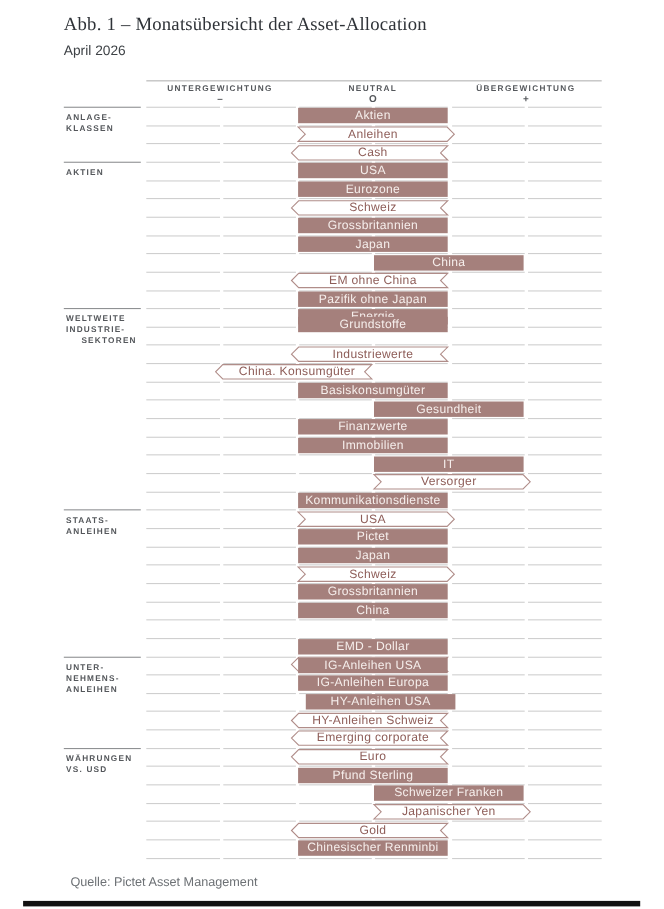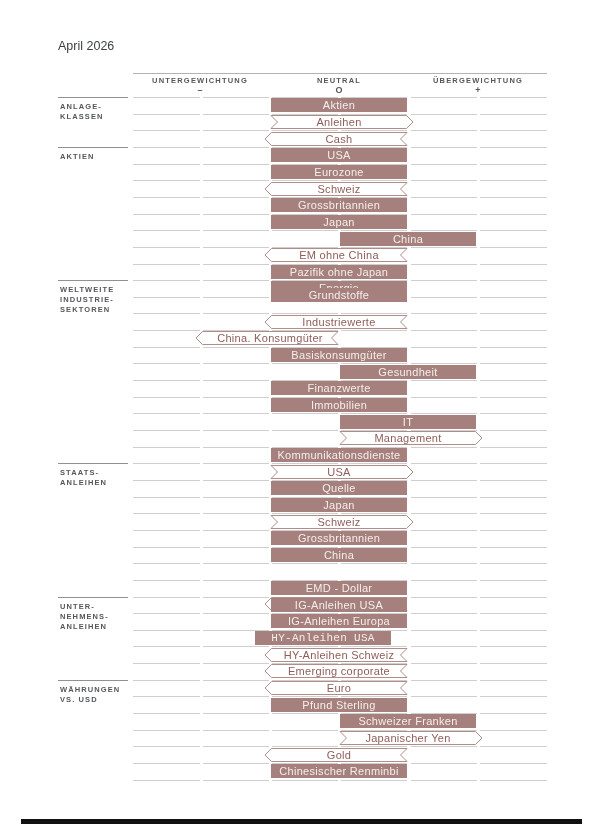--- a/index.html
+++ b/index.html
@@ -24,20 +24,21 @@
   .bar.filled .bar-label{color:#f6eeec;}
   .bar.outline .bar-label{color:#8e5d58;}
   .bar.outline svg{position:absolute;left:-7px;top:0;overflow:visible;}
   .source-note{position:absolute;left:64px;top:796px;font-size:11.5px;color:#6d7175;}
   .footer-bar{position:absolute;left:21px;top:819px;width:561px;height:5px;background:#111111;}
 </style>
 </head>
 <body>
 
 <div class="page">
+  <h1 class="fig-title">Abb. 1 – Monatsübersicht der Asset-Allocation</h1>
   <div class="fig-subtitle">April 2026</div>
   <div class="top-rule"></div>
   <div id="colheads">
       <div class="colhead" style="left: 200px;">UNTERGEWICHTUNG</div>
       <div class="colsym" style="left: 200px;">–</div>
       <div class="colhead" style="left: 339px;">NEUTRAL</div>
       <div class="colsym" style="left: 339px;">O</div>
       <div class="colhead" style="left: 478px;">ÜBERGEWICHTUNG</div>
       <div class="colsym" style="left: 478px;">+</div>
     </div>
@@ -297,21 +298,21 @@
     </div>
   <div id="sections">
       <div class="sec-rule" style="top: 97px;"></div>
       <div class="sec-label" style="top: 102px;">ANLAGE-</div>
       <div class="sec-label" style="top: 111.8px;">KLASSEN</div>
       <div class="sec-rule" style="top: 147px;"></div>
       <div class="sec-label" style="top: 152px;">AKTIEN</div>
       <div class="sec-rule" style="top: 280px;"></div>
       <div class="sec-label" style="top: 285px;">WELTWEITE</div>
       <div class="sec-label" style="top: 294.8px;">INDUSTRIE-</div>
-      <div class="sec-label" style="top: 304.6px;">SEKTOREN</div>
+      <div class="sec-label" style="top: 304.6px; margin-left: 14px;">SEKTOREN</div>
       <div class="sec-rule" style="top: 463px;"></div>
       <div class="sec-label" style="top: 468px;">STAATS-</div>
       <div class="sec-label" style="top: 477.8px;">ANLEIHEN</div>
       <div class="sec-rule" style="top: 597px;"></div>
       <div class="sec-label" style="top: 602px;">UNTER-</div>
       <div class="sec-label" style="top: 611.8px;">NEHMENS-</div>
       <div class="sec-label" style="top: 621.6px;">ANLEIHEN</div>
       <div class="sec-rule" style="top: 680px;"></div>
       <div class="sec-label" style="top: 685px;">WÄHRUNGEN</div>
       <div class="sec-label" style="top: 694.8px;">VS. USD</div>
@@ -392,33 +393,33 @@
       <div class="bar filled" style="left: 271px; top: 398px;">
         <span class="bar-label">Immobilien</span>
       </div>
       <div class="bar filled" style="left: 340px; top: 414.6px;">
         <span class="bar-label">IT</span>
       </div>
       <div class="bar outline" style="left: 340px; top: 431.3px;">
         <svg width="150" height="14" viewBox="0 0 150 14">
           <polygon points="7,0.5 142.5,0.5 149,7 142.5,13.5 7,13.5 13.5,7" fill="#ffffff" stroke="#b08d89" stroke-width="1"></polygon>
         </svg>
-        <span class="bar-label">Management</span>
+        <span class="bar-label">Versorger</span>
       </div>
       <div class="bar filled" style="left: 271px; top: 447.9px;">
         <span class="bar-label">Kommunikationsdienste</span>
       </div>
       <div class="bar outline" style="left: 271px; top: 464.6px;">
         <svg width="150" height="14" viewBox="0 0 150 14">
           <polygon points="7,0.5 142.5,0.5 149,7 142.5,13.5 7,13.5 13.5,7" fill="#ffffff" stroke="#b08d89" stroke-width="1"></polygon>
         </svg>
         <span class="bar-label">USA</span>
       </div>
       <div class="bar filled" style="left: 271px; top: 481.3px;">
-        <span class="bar-label">Quelle</span>
+        <span class="bar-label">Pictet</span>
       </div>
       <div class="bar filled" style="left: 271px; top: 497.9px;">
         <span class="bar-label">Japan</span>
       </div>
       <div class="bar outline" style="left: 271px; top: 514.5px;">
         <svg width="150" height="14" viewBox="0 0 150 14">
           <polygon points="7,0.5 142.5,0.5 149,7 142.5,13.5 7,13.5 13.5,7" fill="#ffffff" stroke="#b08d89" stroke-width="1"></polygon>
         </svg>
         <span class="bar-label">Schweiz</span>
       </div>
@@ -436,21 +437,21 @@
       </div>
       <div class="bar filled" style="left: 271px; top: 581.1px;">
         <span class="bar-label">EMD - Dollar</span>
       </div>
       <div class="bar filled" style="left: 271px; top: 597.8px;">
         <span class="bar-label">IG-Anleihen USA</span>
       </div>
       <div class="bar filled" style="left: 271px; top: 614.4px;">
         <span class="bar-label">IG-Anleihen Europa</span>
       </div>
-      <div class="bar filled" style="left: 255px; top: 631.1px; font-family: Liberation Mono, monospace;">
+      <div class="bar filled" style="left: 278px; top: 631.1px;">
         <span class="bar-label">HY-Anleihen USA</span>
       </div>
       <div class="bar outline" style="left: 271px; top: 647.7px;">
         <svg width="150" height="14" viewBox="0 0 150 14">
           <polygon points="7.5,0.5 143,0.5 136.5,7 143,13.5 7.5,13.5 1,7" fill="#ffffff" stroke="#b08d89" stroke-width="1"></polygon>
         </svg>
         <span class="bar-label">HY-Anleihen Schweiz</span>
       </div>
       <div class="bar outline" style="left: 271px; top: 664.4px;">
         <svg width="150" height="14" viewBox="0 0 150 14">
@@ -479,14 +480,15 @@
       <div class="bar outline" style="left: 271px; top: 747.6px;">
         <svg width="150" height="14" viewBox="0 0 150 14">
           <polygon points="7.5,0.5 143,0.5 136.5,7 143,13.5 7.5,13.5 1,7" fill="#ffffff" stroke="#b08d89" stroke-width="1"></polygon>
         </svg>
         <span class="bar-label">Gold</span>
       </div>
       <div class="bar filled" style="left: 271px; top: 764.3px;">
         <span class="bar-label">Chinesischer Renminbi</span>
       </div>
     </div>
+  <div class="source-note">Quelle: Pictet Asset Management</div>
   <div class="footer-bar"></div>
 </div>
 
 </body></html>

